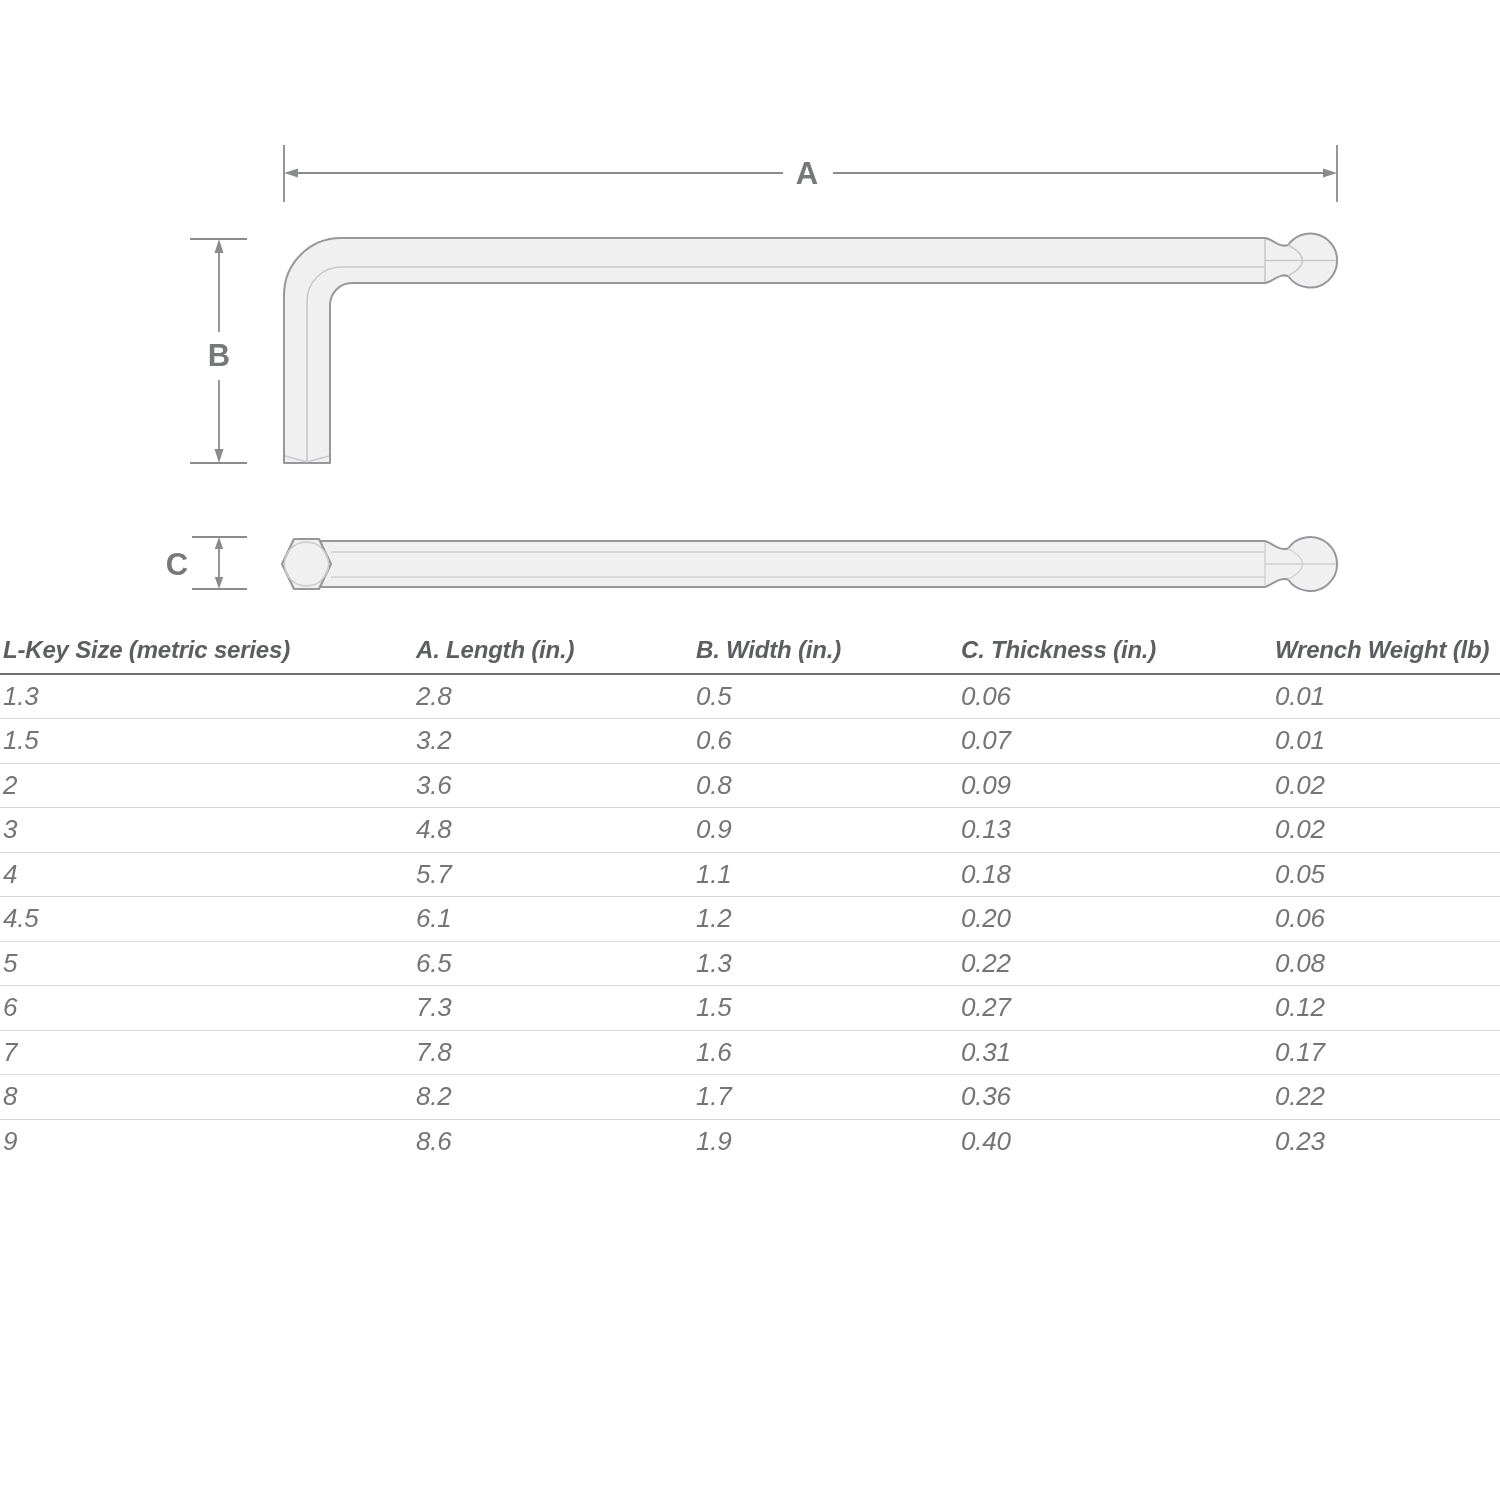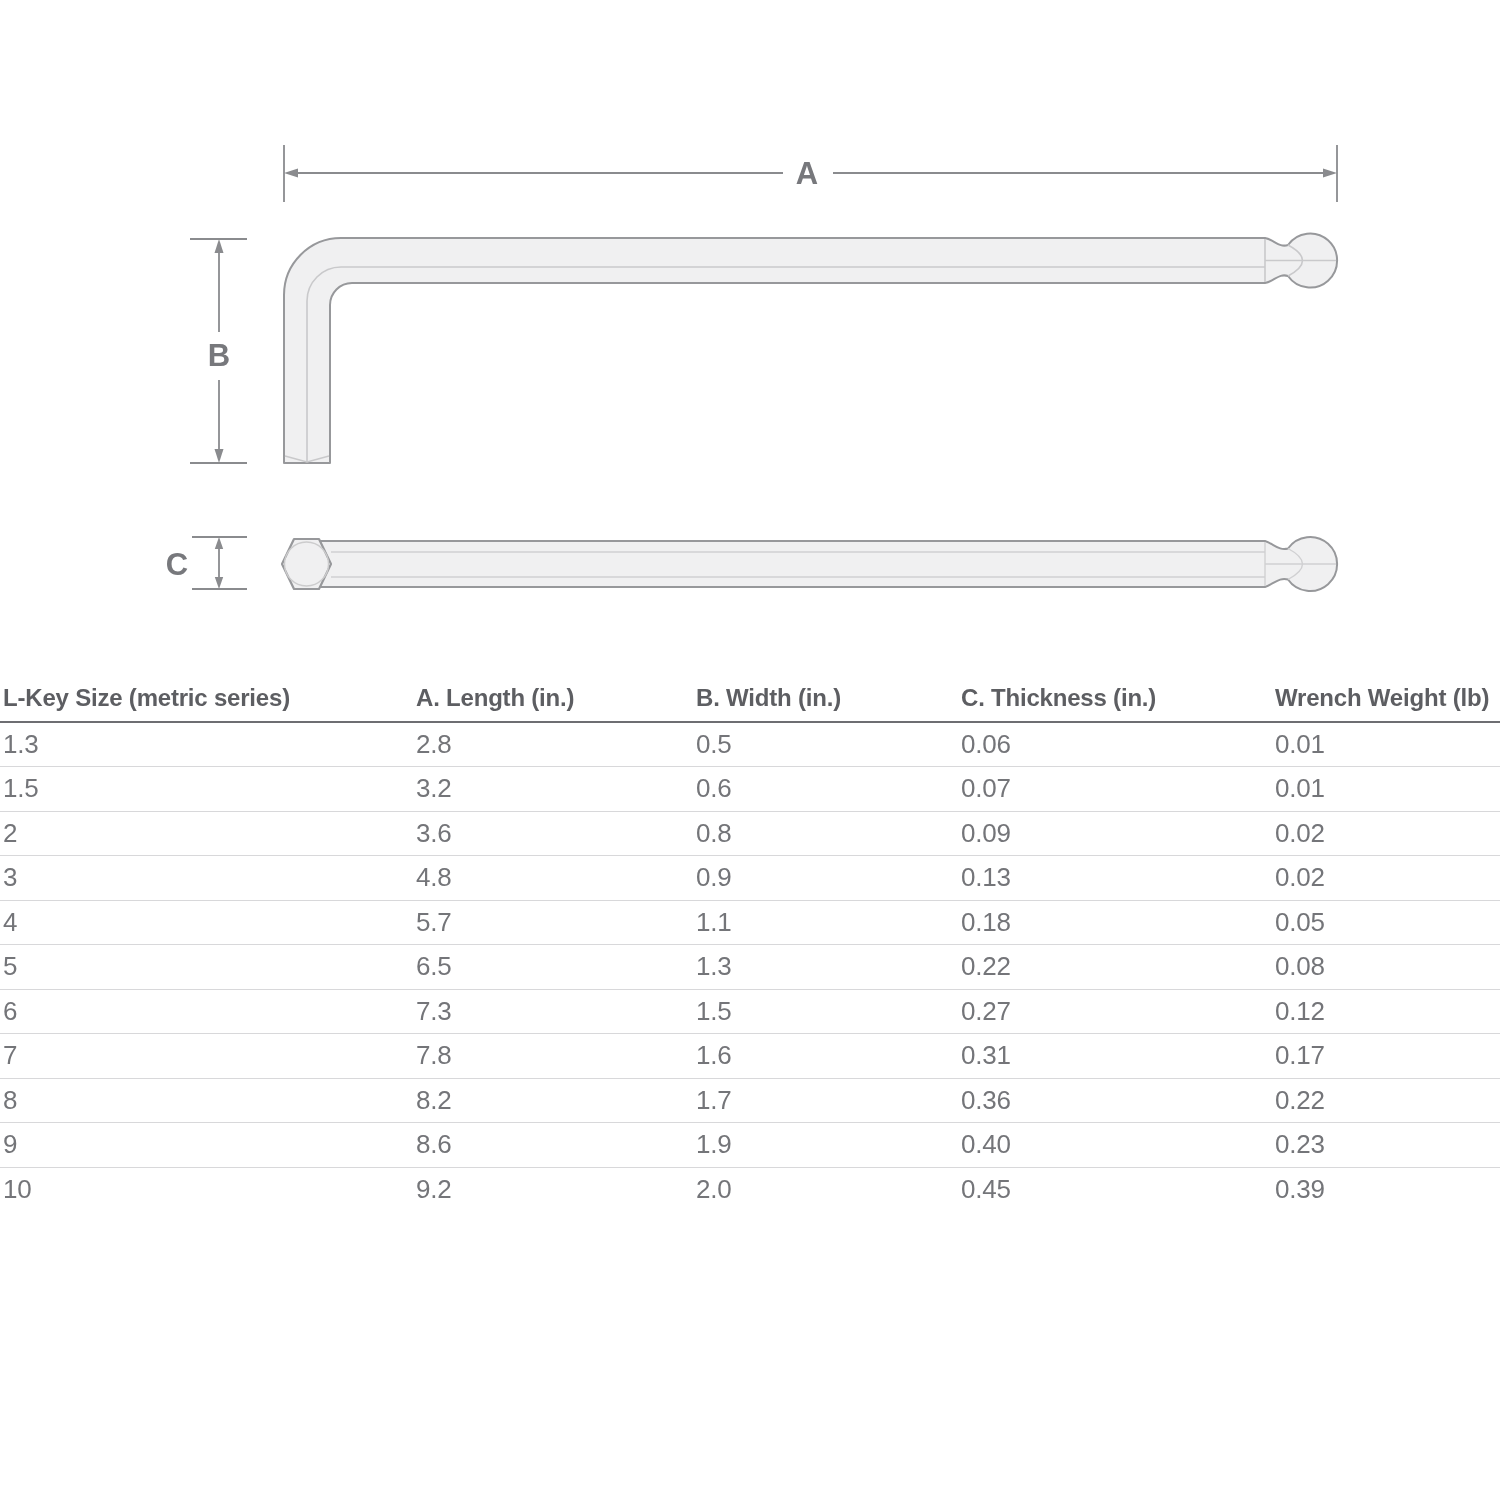--- a/index.html
+++ b/index.html
@@ -6,22 +6,22 @@
   body{
     width:1500px;height:1500px;background:#ffffff;position:relative;
     font-family:"Liberation Sans","DejaVu Sans",sans-serif;overflow:hidden;
   }
   .diagram{position:absolute;top:0;left:0;}
   .dim-label{
     font-family:"Liberation Sans","DejaVu Sans",sans-serif;
     font-weight:bold;font-size:31px;fill:#77787c;
   }
   table.spec{
-    position:absolute;top:676px;left:0;width:1500px;
-    border-collapse:collapse;table-layout:fixed;
+    position:absolute;top:628px;left:0;width:1500px;
+    border-collapse:collapse;table-layout:fixed;font-style:italic;
   }
   table.spec th{
     text-align:left;vertical-align:bottom;
     height:46px;padding:0 0 9px 3px;box-sizing:border-box;
     font-size:24px;font-weight:bold;color:#5d5e62;letter-spacing:-0.2px;
     border-bottom:2px solid #6d6e72;
     white-space:nowrap;overflow:hidden;
   }
   table.spec td{
     height:44.5px;padding:0 0 0 3px;box-sizing:border-box;
@@ -146,20 +146,27 @@
         <td>0.02</td>
       </tr>
       <tr>
         <td>4</td>
         <td>5.7</td>
         <td>1.1</td>
         <td>0.18</td>
         <td>0.05</td>
       </tr>
       <tr>
+        <td>4.5</td>
+        <td>6.1</td>
+        <td>1.2</td>
+        <td>0.20</td>
+        <td>0.06</td>
+      </tr>
+      <tr>
         <td>5</td>
         <td>6.5</td>
         <td>1.3</td>
         <td>0.22</td>
         <td>0.08</td>
       </tr>
       <tr>
         <td>6</td>
         <td>7.3</td>
         <td>1.5</td>
@@ -180,21 +187,14 @@
         <td>0.36</td>
         <td>0.22</td>
       </tr>
       <tr>
         <td>9</td>
         <td>8.6</td>
         <td>1.9</td>
         <td>0.40</td>
         <td>0.23</td>
       </tr>
-      <tr>
-        <td>10</td>
-        <td>9.2</td>
-        <td>2.0</td>
-        <td>0.45</td>
-        <td>0.39</td>
-      </tr>
     </tbody>
 </table>
 
 </body></html>

